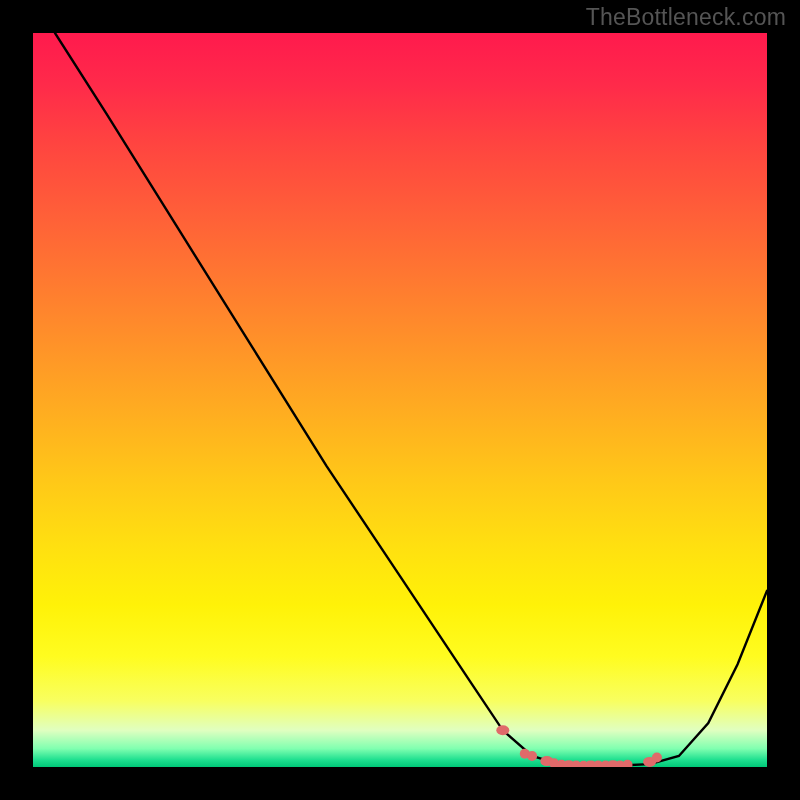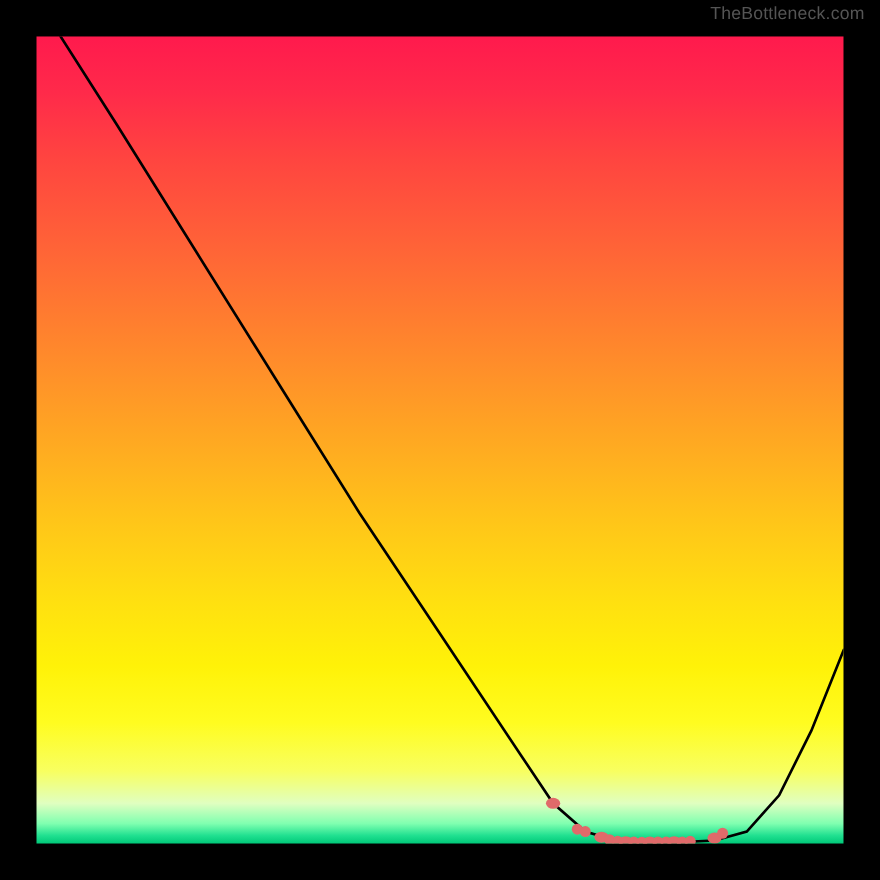--- a/index.html
+++ b/index.html
@@ -9,21 +9,21 @@
     background: #000;
     position: relative;
     font-family: Arial, sans-serif;
     overflow: hidden;
   }
   .watermark {
     position: absolute;
     top: 4px;
     right: 14px;
     color: #555;
-    font-size: 16px;
+    font-size: 23px;
     font-weight: 500;
     z-index: 10;
     letter-spacing: 0.2px;
   }
   .plot-area {
     position: absolute;
     left: 33px;
     top: 33px;
     width: 734px;
     height: 734px;

